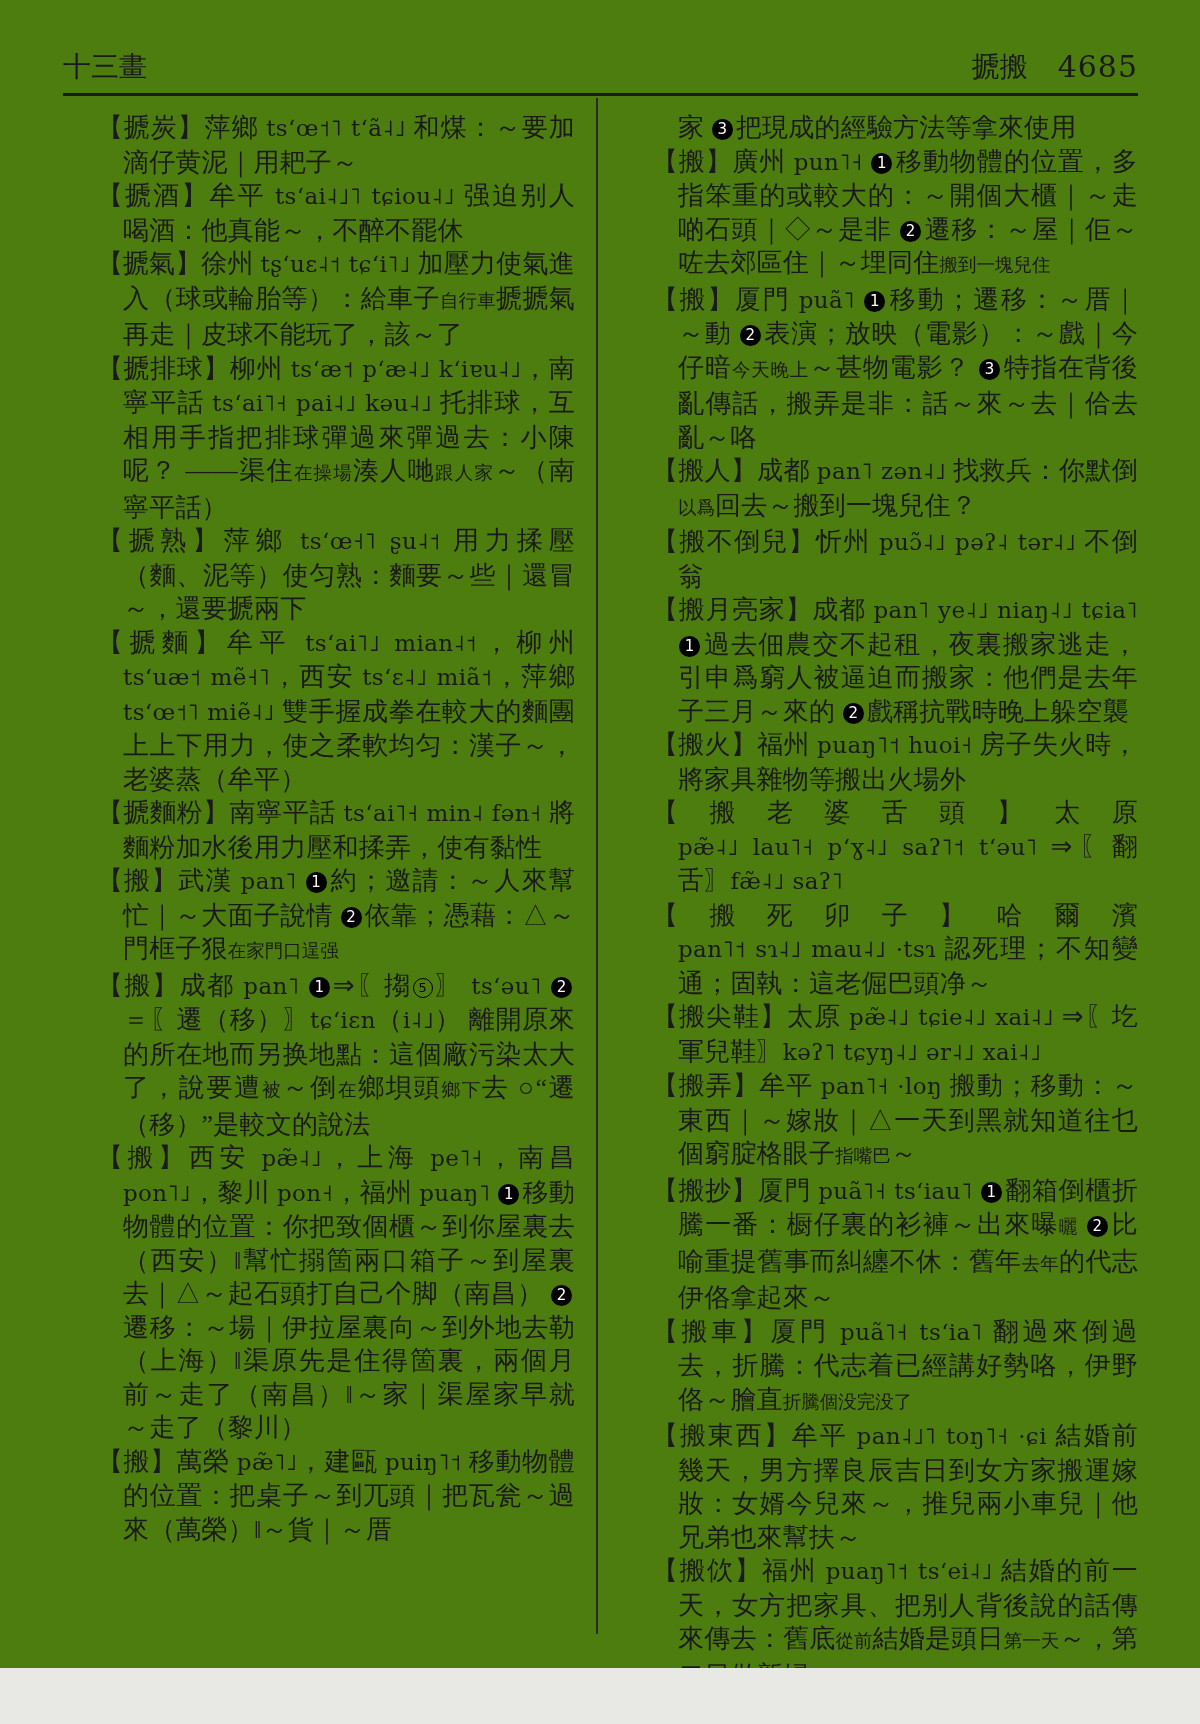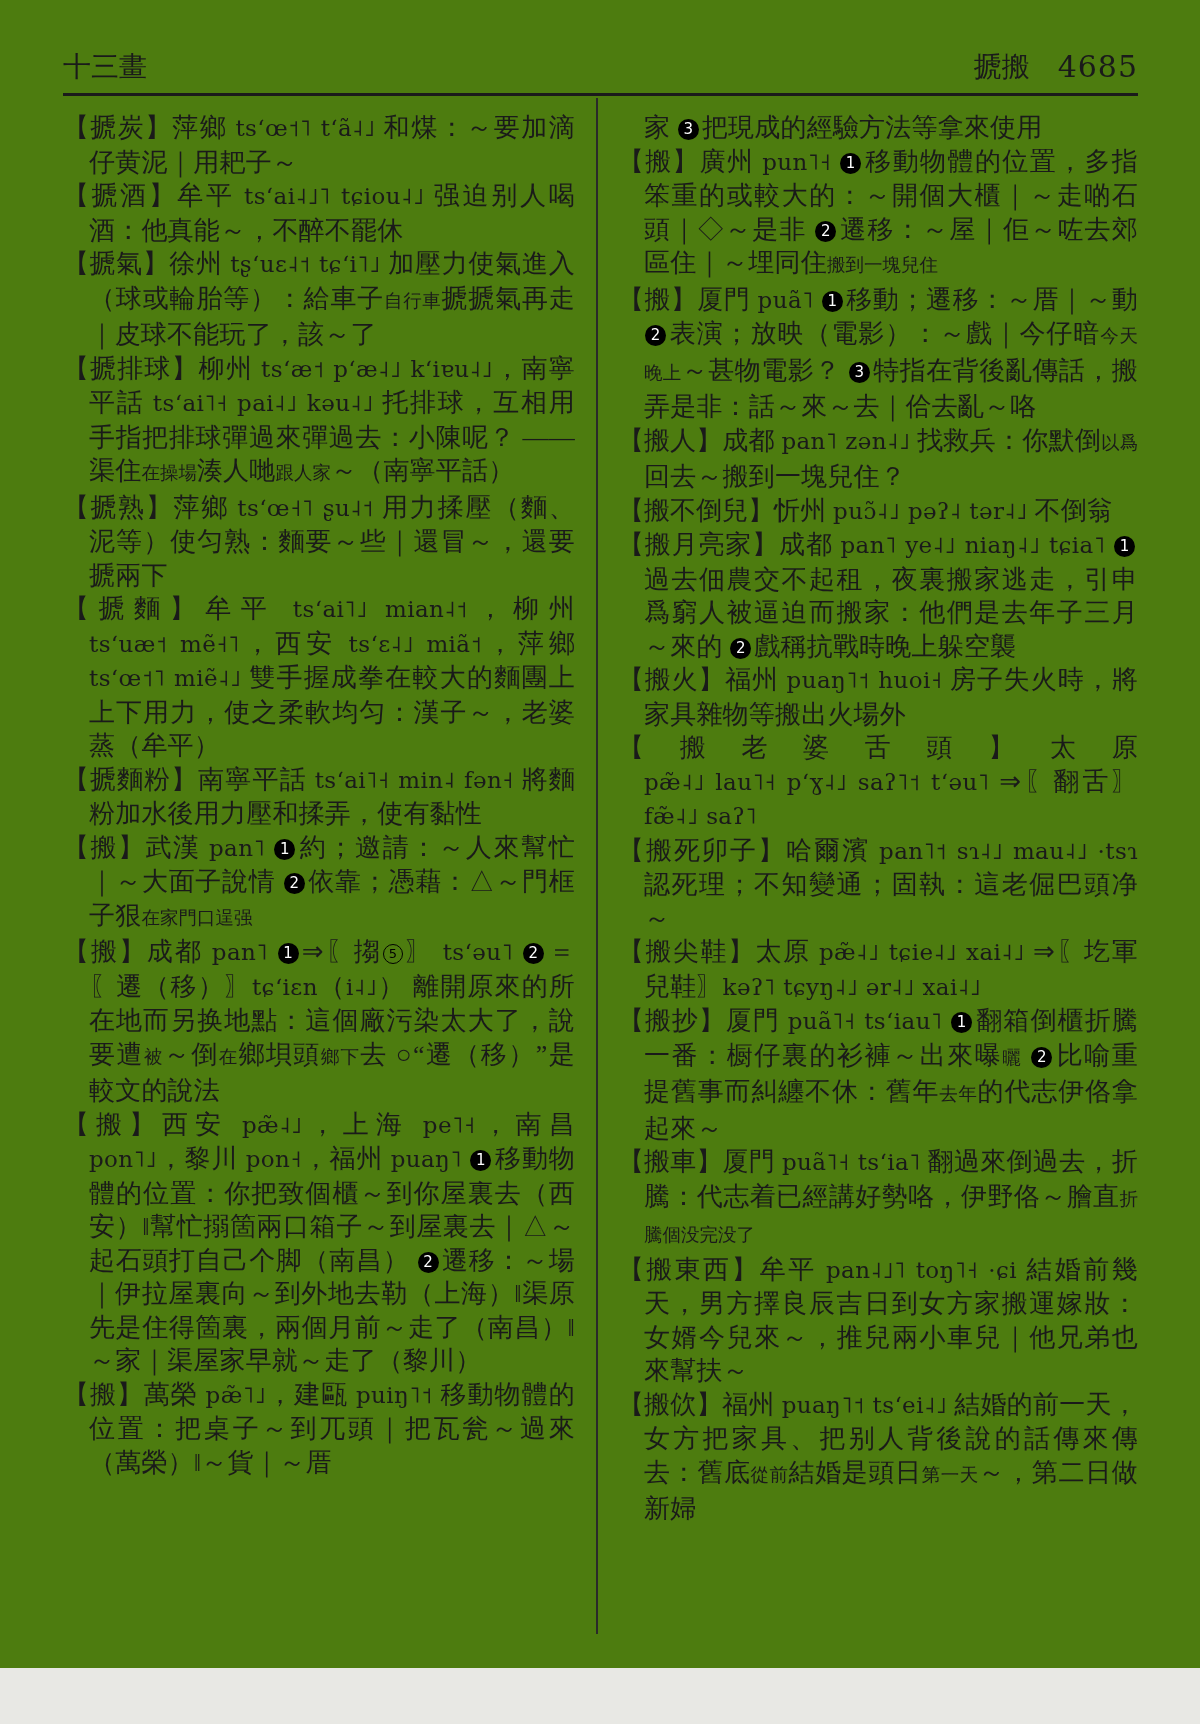--- a/index.html
+++ b/index.html
@@ -10,35 +10,36 @@
     background:#4d7c0f;
     overflow:hidden;
     color:#1a1a1a;
     font-family:"Liberation Serif", serif;
   }
   .inner{padding:50px 62px 0 63px;}
   .runhead{
     display:flex;justify-content:space-between;align-items:baseline;
     font-size:28px;line-height:34px;
   }
-  .runhead .right{display:flex;align-items:flex-start;gap:20px;}
-  .pagenum{font-size:30px;font-family:"DejaVu Serif","Liberation Serif",serif;letter-spacing:1px;margin-left:8px;}
+  .runhead .right{display:flex;align-items:flex-start;gap:30px;}
+  .pagenum{font-size:30px;font-family:"DejaVu Serif","Liberation Serif",serif;letter-spacing:1px;}
   .toprule{height:3px;background:#1b1b1b;margin-top:9px;}
   .cols{position:relative;display:flex;gap:43px;padding-top:15px;}
   .col{width:512px;}
   .col.rightcol{width:520px;}
   .divider{
     position:absolute;top:2px;left:533px;width:2px;height:1536px;
     background:#2a2a2a;
   }
   .entry{
     font-size:26px;line-height:33.5px;
     text-align:justify;
     padding-left:1em;text-indent:-1em;
     letter-spacing:0.2px;
+    margin-left:34px;
   }
   .entry.cont{text-indent:0;}
   .head{letter-spacing:0;}
   .seg-p{
     font-family:"DejaVu Serif","DejaVu Sans",serif;
     font-size:23px;letter-spacing:0.4px;
     white-space:nowrap;
   }
   .seg-s{font-size:18.5px;letter-spacing:0;}
   .circ{
@@ -89,20 +90,21 @@
           <div class="entry cont"><span class="seg-t">家 </span><span class="circ">3</span><span class="seg-t">把現成的經驗方法等拿來使用</span></div>
           <div class="entry"><span class="head">【搬】</span><span class="seg-t">廣州 </span><span class="seg-p">pun˥˧</span><span class="seg-t"> </span><span class="circ">1</span><span class="seg-t">移動物體的位置，多指笨重的或較大的：～開個大櫃｜～走啲石頭｜◇～是非 </span><span class="circ">2</span><span class="seg-t">遷移：～屋｜佢～咗去郊區住｜～埋同住</span><span class="seg-s">搬到一塊兒住</span></div>
           <div class="entry"><span class="head">【搬】</span><span class="seg-t">厦門 </span><span class="seg-p">puã˥</span><span class="seg-t"> </span><span class="circ">1</span><span class="seg-t">移動；遷移：～厝｜～動 </span><span class="circ">2</span><span class="seg-t">表演；放映（電影）：～戲｜今仔暗</span><span class="seg-s">今天晚上</span><span class="seg-t">～甚物電影？ </span><span class="circ">3</span><span class="seg-t">特指在背後亂傳話，搬弄是非：話～來～去｜佮去亂～咯</span></div>
           <div class="entry"><span class="head">【搬人】</span><span class="seg-t">成都 </span><span class="seg-p">pan˥ zən˨˩</span><span class="seg-t"> 找救兵：你默倒</span><span class="seg-s">以爲</span><span class="seg-t">回去～搬到一塊兒住？</span></div>
           <div class="entry"><span class="head">【搬不倒兒】</span><span class="seg-t">忻州 </span><span class="seg-p">puɔ̃˨˩ pəʔ˨ tər˨˩</span><span class="seg-t"> 不倒翁</span></div>
           <div class="entry"><span class="head">【搬月亮家】</span><span class="seg-t">成都 </span><span class="seg-p">pan˥ ye˨˩ niaŋ˨˩ tɕia˥</span><span class="seg-t"> </span><span class="circ">1</span><span class="seg-t">過去佃農交不起租，夜裏搬家逃走，引申爲窮人被逼迫而搬家：他們是去年子三月～來的 </span><span class="circ">2</span><span class="seg-t">戲稱抗戰時晚上躲空襲</span></div>
           <div class="entry"><span class="head">【搬火】</span><span class="seg-t">福州 </span><span class="seg-p">puaŋ˥˦ huoi˧</span><span class="seg-t"> 房子失火時，將家具雜物等搬出火場外</span></div>
           <div class="entry"><span class="head">【搬老婆舌頭】</span><span class="seg-t">太原 </span><span class="seg-p">pæ̃˨˩ lau˥˧ pʻɣ˨˩ saʔ˥˦ tʻəu˥</span><span class="seg-t"> ⇒〖翻舌〗</span><span class="seg-p">fæ̃˨˩ saʔ˥</span></div>
           <div class="entry"><span class="head">【搬死卯子】</span><span class="seg-t">哈爾濱 </span><span class="seg-p">pan˥˦ sɿ˨˩ mau˨˩ ·tsɿ</span><span class="seg-t"> 認死理；不知變通；固執：這老倔巴頭净～</span></div>
           <div class="entry"><span class="head">【搬尖鞋】</span><span class="seg-t">太原 </span><span class="seg-p">pæ̃˨˩ tɕie˨˩ xai˨˩</span><span class="seg-t"> ⇒〖圪軍兒鞋〗</span><span class="seg-p">kəʔ˥ tɕyŋ˨˩ ər˨˩ xai˨˩</span></div>
+          <div class="entry"><span class="head">【搬弄】</span><span class="seg-t">牟平 </span><span class="seg-p">pan˥˧ ·loŋ</span><span class="seg-t"> 搬動；移動：～東西｜～嫁妝｜△一天到黑就知道往乜個窮腚格眼子</span><span class="seg-s">指嘴巴</span><span class="seg-t">～</span></div>
           <div class="entry"><span class="head">【搬抄】</span><span class="seg-t">厦門 </span><span class="seg-p">puã˥˧ tsʻiau˥</span><span class="seg-t"> </span><span class="circ">1</span><span class="seg-t">翻箱倒櫃折騰一番：橱仔裏的衫褲～出來曝</span><span class="seg-s">曬</span><span class="seg-t"> </span><span class="circ">2</span><span class="seg-t">比喻重提舊事而糾纏不休：舊年</span><span class="seg-s">去年</span><span class="seg-t">的代志伊佫拿起來～</span></div>
           <div class="entry"><span class="head">【搬車】</span><span class="seg-t">厦門 </span><span class="seg-p">puã˥˧ tsʻia˥</span><span class="seg-t"> 翻過來倒過去，折騰：代志着已經講好勢咯，伊野佫～膾直</span><span class="seg-s">折騰個没完没了</span></div>
           <div class="entry"><span class="head">【搬東西】</span><span class="seg-t">牟平 </span><span class="seg-p">pan˨˩˥ toŋ˥˧ ·ɕi</span><span class="seg-t"> 結婚前幾天，男方擇良辰吉日到女方家搬運嫁妝：女婿今兒來～，推兒兩小車兒｜他兄弟也來幫扶～</span></div>
           <div class="entry"><span class="head">【搬佽】</span><span class="seg-t">福州 </span><span class="seg-p">puaŋ˥˦ tsʻei˨˩</span><span class="seg-t"> 結婚的前一天，女方把家具、把别人背後說的話傳來傳去：舊底</span><span class="seg-s">從前</span><span class="seg-t">結婚是頭日</span><span class="seg-s">第一天</span><span class="seg-t">～，第二日做新婦</span></div>
         </div>
     </div>
 
   </div>
 </div>
 

